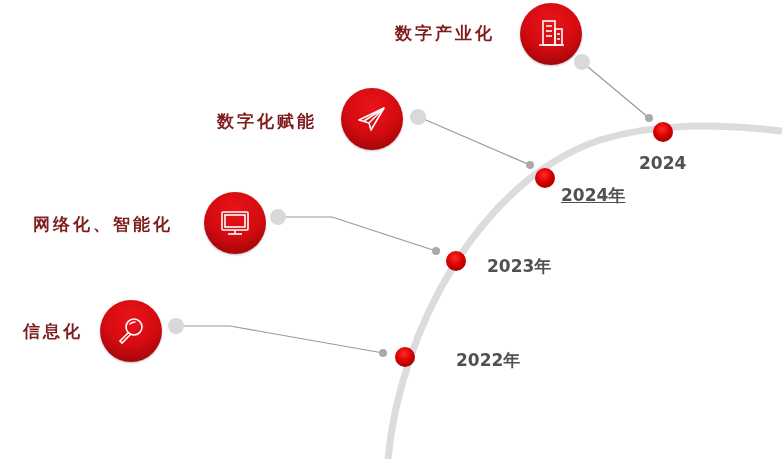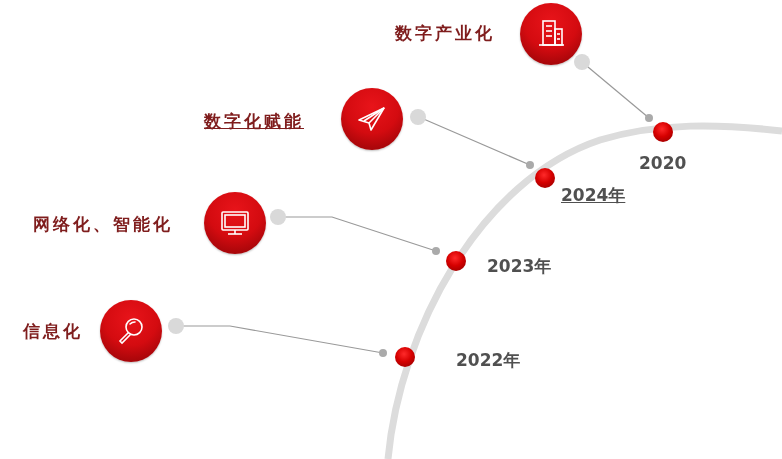--- a/index.html
+++ b/index.html
@@ -45,23 +45,23 @@
     <line x1="12" y1="9" x2="18" y2="9"></line>
       <line x1="12" y1="14" x2="18" y2="14"></line>
       <line x1="12" y1="19" x2="18" y2="19"></line>
     <line x1="23" y1="17" x2="26" y2="17"></line>
       <line x1="23" y1="22" x2="26" y2="22"></line>
     <line x1="5" y1="28" x2="30" y2="28"></line>
   </svg>
 </div>
 <div class="knob" style="left:574px; top:54px;"></div>
 <div class="dot" style="left:653px; top:122px;"></div>
-<div class="year" style="left:639px; top:153px;">2020</div>
+<div class="year" style="left:639px; top:153px;">2024</div>
 
-<div class="label" style="left:204px; top:110px;text-decoration:underline;">数字化赋能</div>
+<div class="label" style="left:217px; top:110px;">数字化赋能</div>
 <div class="circle" style="left:341px; top:88px; width:62px; height:62px;">
   <svg width="34" height="34" viewBox="0 0 34 34" fill="none" stroke="#fff" stroke-width="1.6" stroke-linejoin="round">
     <path d="M4 18 L29 6 L16 28 L14 21 Z"></path>
     <path d="M14 21 L29 6"></path>
     <path d="M9 19 L29 6"></path>
   </svg>
 </div>
 <div class="knob" style="left:410px; top:109px;"></div>
 <div class="dot" style="left:535px; top:168px;"></div>
 <div class="year" style="left:561px; top:184px;text-decoration:underline;">2024年</div>

